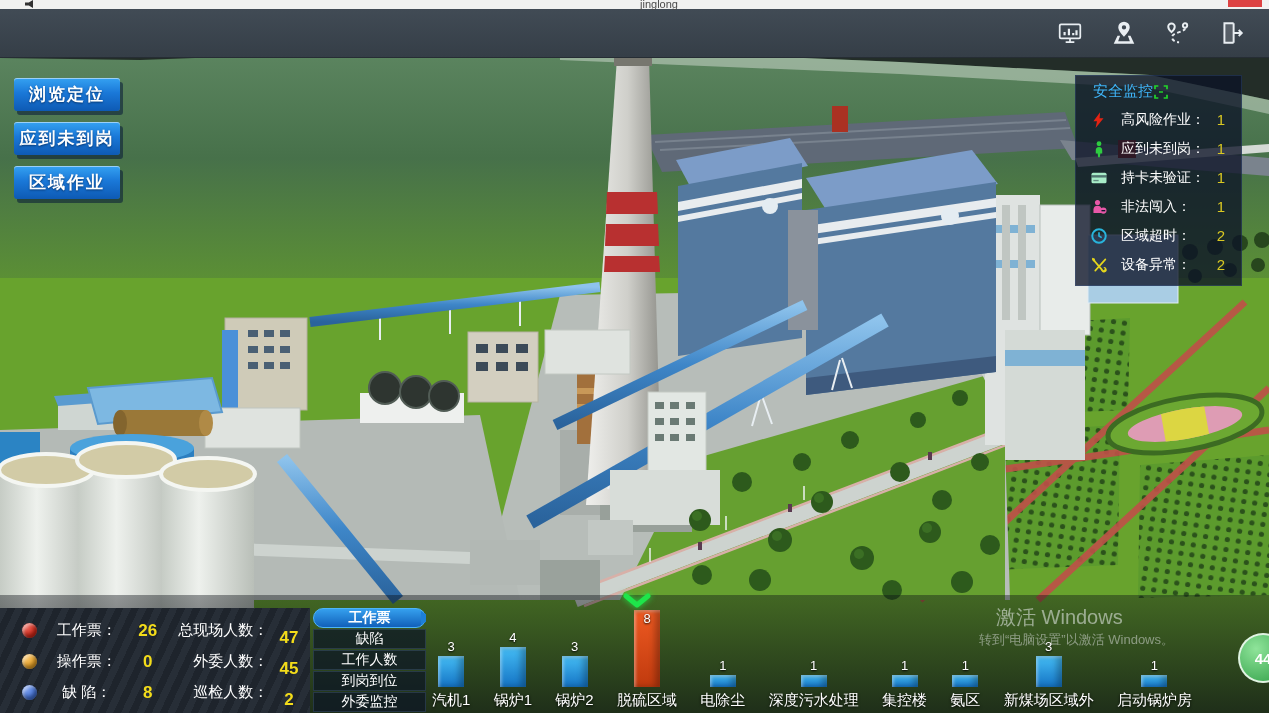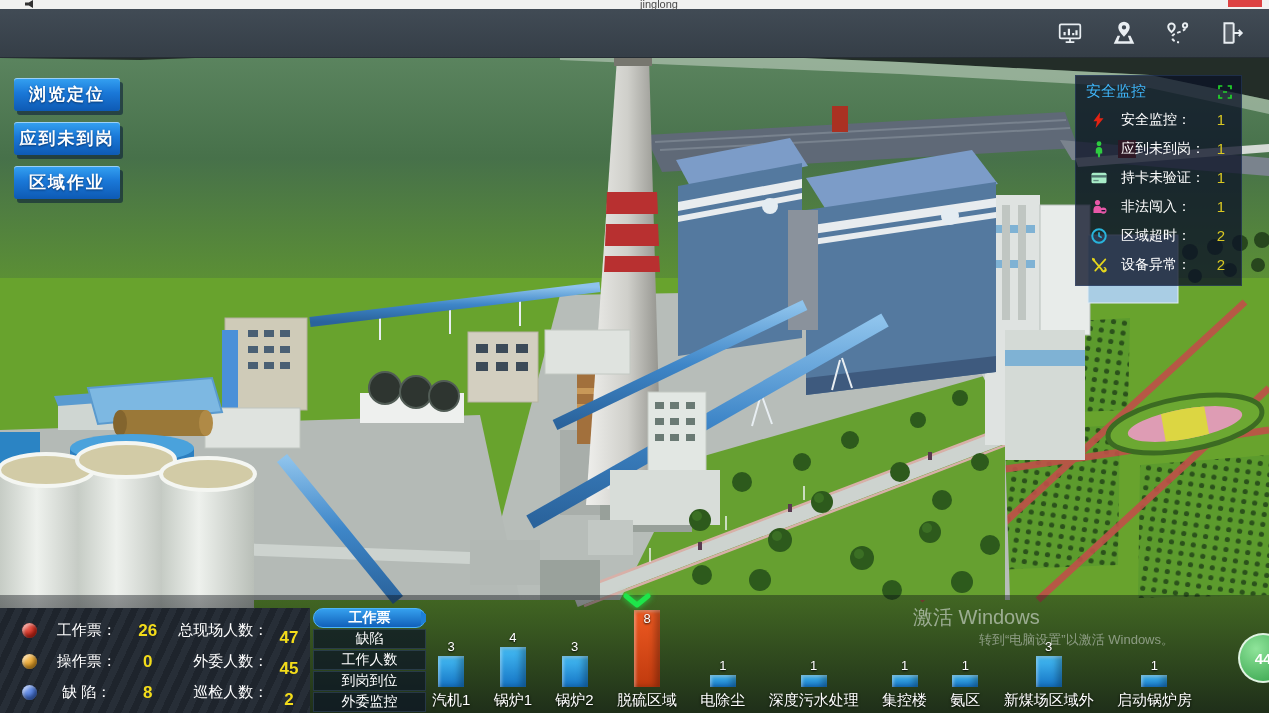--- a/index.html
+++ b/index.html
@@ -23,21 +23,21 @@
   
   .nav-btn{left:14px;width:106px;height:33px;border-radius:3px;z-index:30;cursor:pointer;
      background:linear-gradient(180deg,#35a2f2 0%,#1a78d8 45%,#0e5ab4 100%);
      box-shadow:3px 4px 0 rgba(6,24,54,.55), inset 0 1px 0 rgba(255,255,255,.5);
      color:#fff;font-size:17px;font-weight:bold;letter-spacing:2px;
      display:flex;align-items:center;justify-content:center;text-shadow:0 1px 2px rgba(0,30,70,.7);}
   
   #security-panel{left:1075px;top:75px;width:167px;height:211px;z-index:30;
      background:rgba(12,18,38,.78);border:1px solid rgba(70,110,180,.25);box-sizing:border-box;
      padding:6px 0 0 0;}
-  #security-title-row{display:flex;align-items:center;justify-content:space-between;padding:0 8px 4px 10px;}
+  #security-title-row{display:flex;align-items:center;padding:0 8px 4px 10px;margin-left:7px;}
   #security-title{color:#3fb4f8;font-size:15px;}
   #scan-icon{width:16px;height:16px;color:#22d42a;cursor:pointer;}
   .sec-item{display:flex;align-items:center;height:29px;padding:0 8px 0 14px;cursor:pointer;}
   .sec-icon{width:18px;height:18px;margin-right:13px;flex:none;}
   .sec-label{color:#ffffff;font-size:14px;flex:1;white-space:nowrap;}
   .sec-value{color:#d9c822;font-size:15px;width:20px;text-align:center;margin-right:2px;}
   
   #bottom-overlay{left:0;top:595px;width:1269px;height:118px;z-index:20;
      background:linear-gradient(180deg,rgba(10,14,20,.40),rgba(10,14,20,.78));}
   
@@ -65,21 +65,21 @@
      display:flex;justify-content:space-between;align-items:flex-end;}
   .bar-cell{display:flex;flex-direction:column;align-items:center;justify-content:flex-end;height:100%;}
   .bar{width:26px;position:relative;cursor:pointer;
      background:linear-gradient(180deg,#45bdf5,#1473c4);
      box-shadow:inset -5px 0 6px rgba(0,0,0,.28), inset 2px 2px 3px rgba(255,255,255,.35);}
   .bar.hl{background:linear-gradient(180deg,#ee5a22,#c03a0e);}
   .bar-val{color:#fff;font-size:13px;margin-bottom:2px;text-shadow:0 1px 2px #000;}
   .bar-val.inside{position:absolute;top:1px;left:0;width:100%;text-align:center;margin:0;}
   .bar-label{color:#fff;font-size:15px;margin-top:4px;white-space:nowrap;text-shadow:0 1px 3px #000;}
   
-  #wm1{left:913px;top:604px;font-size:20px;color:rgba(235,238,238,.55);z-index:26;}
+  #wm1{left:996px;top:604px;font-size:20px;color:rgba(235,238,238,.55);z-index:26;}
   #wm2{left:979px;top:631px;font-size:13px;color:rgba(225,228,228,.50);z-index:26;}
   
   #badge{left:1238px;top:633px;width:50px;height:50px;border-radius:50%;z-index:30;cursor:pointer;
      background:radial-gradient(circle at 35% 30%,#8fe49a,#2f9e46);
      border:2px solid rgba(240,250,240,.9);box-sizing:border-box;
      display:flex;align-items:center;justify-content:center;color:#fff;font-weight:bold;font-size:15px;}
   
   #marker{left:622px;top:593px;width:30px;height:16px;z-index:27;cursor:pointer;
      filter:drop-shadow(0 0 3px rgba(30,230,70,.9));}
   #scene{left:0;top:0;width:1269px;height:713px;z-index:1;cursor:grab;}
@@ -399,21 +399,21 @@
         </svg>
       </span>
   </div>
   <div id="security-items">
       <div class="sec-item">
         <span class="sec-icon icon" style="color: rgb(228, 35, 19);">
           <svg viewBox="0 0 24 24" fill="currentColor">
             <path d="M13.5 1.5 4.5 13.5h4.8L7.5 22.5 18 9.5h-5.2z"></path>
           </svg>
         </span>
-        <span class="sec-label">安全监控：</span>
+        <span class="sec-label">高风险作业：</span>
         <span class="sec-value">1</span>
       </div>
       <div class="sec-item">
         <span class="sec-icon icon" style="color: rgb(46, 204, 64);">
           <svg viewBox="0 0 24 24" fill="currentColor">
             <circle cx="12" cy="5" r="3.2"></circle>
             <path d="M12 9.2c-3 0-4.3 2-4.3 4.4V18h2.5l.7 5h2.2l.7-5h2.5v-4.4c0-2.4-1.3-4.4-4.3-4.4z"></path>
           </svg>
         </span>
         <span class="sec-label">应到未到岗：</span>

